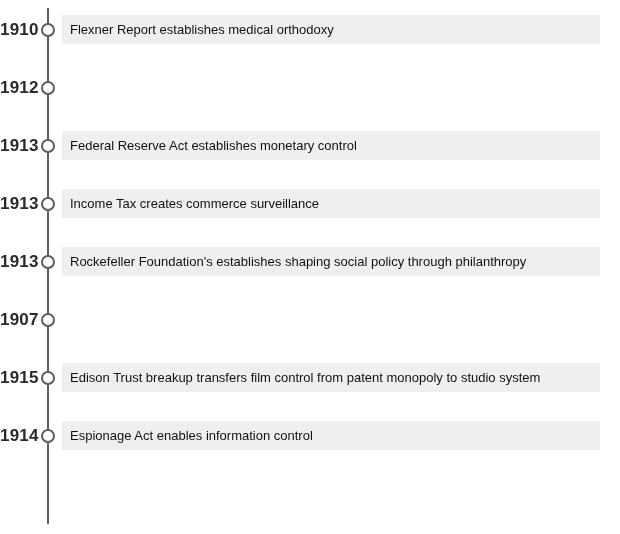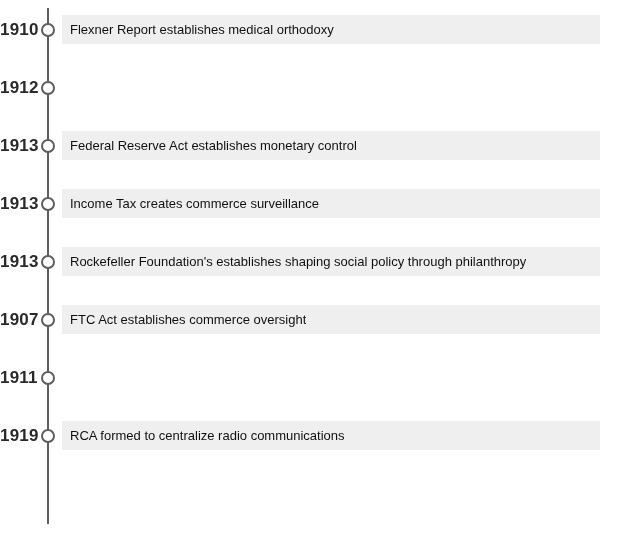--- a/index.html
+++ b/index.html
@@ -113,31 +113,31 @@
     <div class="year">1913</div>
     <div class="node"></div>
     <div class="card">
       <span class="card-text">Rockefeller Foundation's establishes shaping social policy through philanthropy</span>
     </div>
   </div>
 
   <div class="row">
     <div class="year">1907</div>
     <div class="node"></div>
+  </div>
+
+  <div class="row">
+    <div class="year">1915</div>
+    <div class="node"></div>
     <div class="card">
-      <span class="card-text">FTC Act establishes commerce oversight</span>
+      <span class="card-text">Edison Trust breakup transfers film control from patent monopoly to studio system</span>
     </div>
   </div>
 
-
   <div class="row">
-    <div class="year">1911</div>
+    <div class="year">1914</div>
     <div class="node"></div>
+    <div class="card">
+      <span class="card-text">Espionage Act enables information control</span>
+    </div>
   </div>
 
-  <div class="row">
-    <div class="year">1919</div>
-    <div class="node"></div>
-    <div class="card">
-      <span class="card-text">RCA formed to centralize radio communications</span>
-    </div>
-  </div>
 </div>
 
 </body></html>

